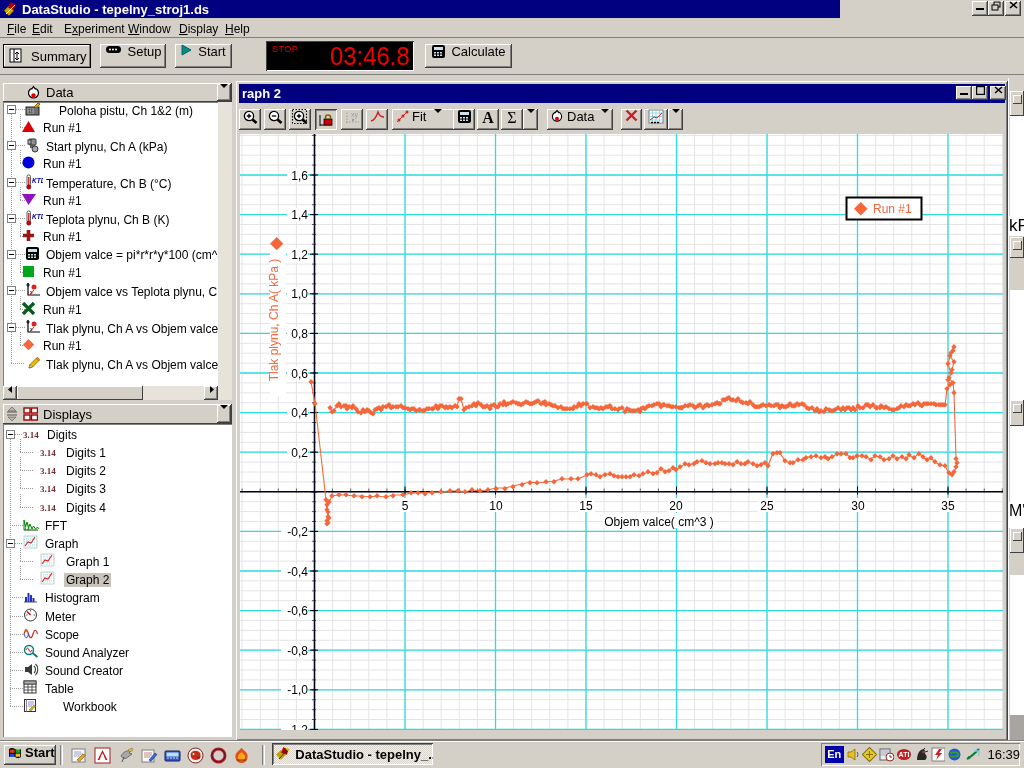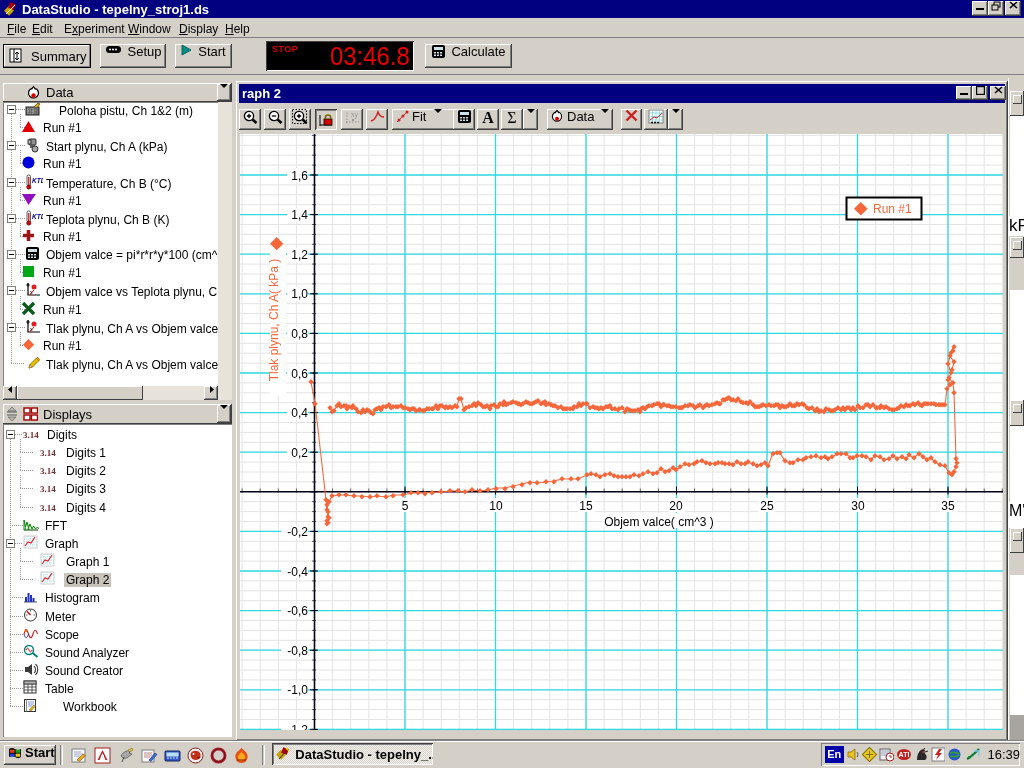--- a/index.html
+++ b/index.html
@@ -10,21 +10,21 @@
 .btn{box-shadow:inset -1px -1px #404040,inset 1px 1px #fff,inset -2px -2px #808080,inset 2px 2px #d4d0c8;background:#d4d0c8;display:flex;align-items:flex-start;justify-content:center}
 .btnp{box-shadow:inset 1px 1px #404040,inset -1px -1px #fff,inset 2px 2px #808080;background:#d4d0c8;display:flex;align-items:center;justify-content:center}
 .dd{width:0;height:0;border-left:4px solid transparent;border-right:4px solid transparent;border-top:4px solid #000}
 .treerow{position:absolute;white-space:nowrap;font-size:12px;height:18px;line-height:18px}
 .ebox{position:absolute;width:9px;height:9px;background:#fff;border:1px solid #808080}
 .ebox::after{content:"";position:absolute;left:1px;top:3px;width:5px;height:1px;background:#000}
 .dotv{position:absolute;width:1px;background-image:repeating-linear-gradient(to bottom,#999 0 1px,transparent 1px 2px)}
 .doth{position:absolute;height:1px;background-image:repeating-linear-gradient(to right,#999 0 1px,transparent 1px 2px)}
 </style></head><body>
 
-<div class="abs" style="left:0;top:0;width:1024px;height:18px;background:#000080;display:flex;align-items:center">
+<div class="abs" style="left:0;top:0;width:840px;height:18px;background:#000080;display:flex;align-items:center">
  <svg class="abs" style="left:4px;top:2px" width="14" height="14">
       <rect x="2" y="5" width="7" height="7" fill="#c8a000" transform="rotate(45 5 8)"></rect>
       <rect x="5" y="1" width="6" height="6" fill="#b00000" transform="rotate(20 8 4)"></rect>
       <path d="M2 12l9-9" stroke="#fff" stroke-width="1"></path>
     </svg>
  <span style="color:#fff;font-weight:bold;font-size:13px;margin-left:22px">DataStudio - tepelny_stroj1.ds</span>
 </div>
 <div class="btn abs" style="left:972px;top:1px;width:16px;height:15px">
     <span style="width:8px;height:2px;background:#000;margin-top:7px"></span>
   </div>
@@ -68,21 +68,21 @@
  <span style="margin-left:5px">Setup</span>
 </div>
 <div class="btn abs" style="left:175px;top:44px;width:57px;height:24px">
  <svg width="11" height="12">
       <path d="M1 1l9 5-9 5z" fill="#0a8a80" stroke="#066"></path>
     </svg>
  <span style="margin-left:6px">Start</span>
 </div>
 <div class="abs sunken" style="left:266px;top:41px;width:148px;height:30px;background:#000;box-shadow:inset 1px 1px #404040,inset -1px -1px #fff"></div>
 <div class="abs" style="left:268px;top:43px;width:144px;height:26px;background:#000">
- <span class="abs" style="left:4px;top:1px;color:#e00000;font-size:9px;font-weight:bold;letter-spacing:.5px">STOP</span>
+ <span class="abs" style="left:4px;top:1px;color:#e00000;font-size:9px;font-weight:normal;letter-spacing:.5px">STOP</span>
  <span class="abs" style="right:2px;top:-2px;color:#f00000;font-size:26px;transform:scaleX(.92);transform-origin:right;font-family:'Liberation Sans',sans-serif">03:46.8</span>
 </div>
 <div class="btn abs" style="left:425px;top:44px;width:87px;height:24px">
  <svg width="15" height="15">
       <rect x="1" y="1" width="13" height="13" rx="2" fill="#000"></rect>
       <rect x="3" y="3" width="9" height="3" fill="#cfe0e8"></rect>
       <g fill="#cfe0e8">
         <rect x="3" y="8" width="2" height="1.5"></rect>
         <rect x="6" y="8" width="2" height="1.5"></rect>
         <rect x="9" y="8" width="2" height="1.5"></rect>

